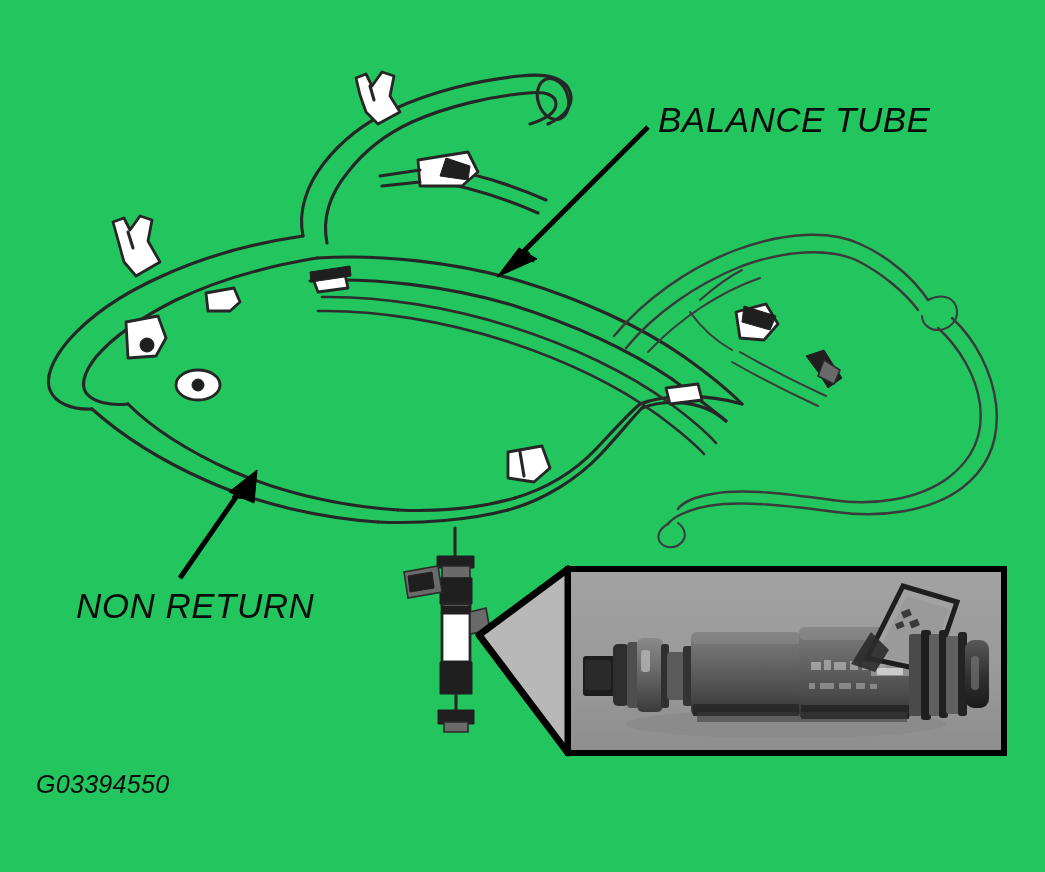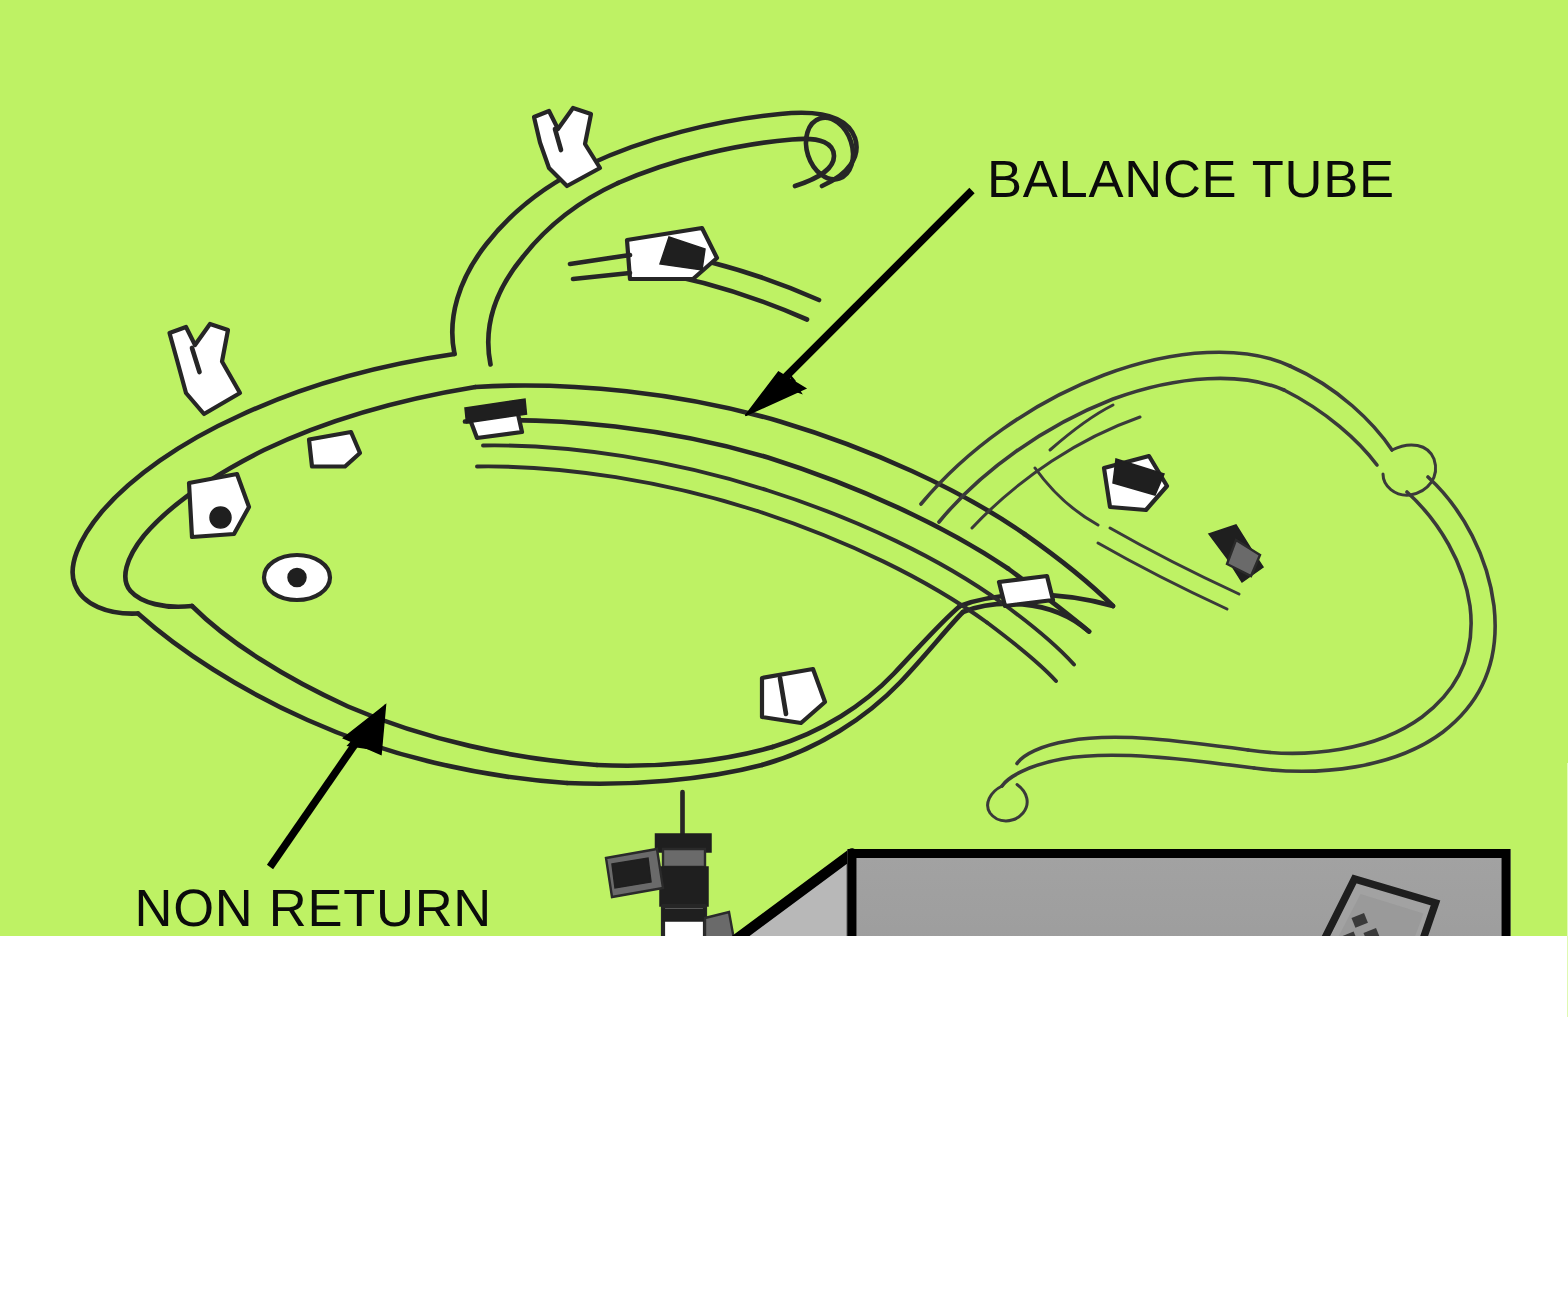--- a/index.html
+++ b/index.html
@@ -7,23 +7,24 @@
     margin: 0;
     padding: 0;
     background: #ffffff;
   }
   body {
     font-family: "Liberation Sans", sans-serif;
   }
   #page {
     position: relative;
     width: 1045px;
-    height: 624px;
-    background: #bef264;
+    height: 872px;
+    background: #22c55e;
     overflow: hidden;
+    font-style: italic;
   }
   #figure-svg {
     position: absolute;
     left: 0;
     top: 0;
     width: 1045px;
     height: 872px;
     display: block;
   }
   .callout-label {
@@ -34,23 +35,23 @@
     line-height: 44px;
     letter-spacing: 0.5px;
     white-space: pre;
     font-weight: 400;
   }
   #label-balance-tube {
     left: 658px;
     top: 98px;
   }
   #label-fuel-rail {
-    left: 62px;
+    left: 76px;
     top: 584px;
-    text-align: right;
+    text-align: left;
     width: 266px;
   }
   #figure-code {
     position: absolute;
     left: 36px;
     top: 770px;
     color: #0b0b0b;
     font-family: "Liberation Sans", sans-serif;
     font-size: 25px;
     letter-spacing: 0.3px;
@@ -396,14 +397,15 @@
       <rect x="400" y="84" width="8" height="34" rx="4" fill="#7d7d7d" opacity="0.6"></rect>
 
       <rect x="126" y="140" width="210" height="10" fill="#3a3a3a" opacity="0.55"></rect>
     </svg>
   </div>
 
   <div class="callout-label" id="label-balance-tube">BALANCE TUBE</div>
 
   <div class="callout-label" id="label-fuel-rail"><span>NON RETURN</span><br></div>
 
+  <div id="figure-code">G03394550</div>
 
 </div>
 
 </body></html>

